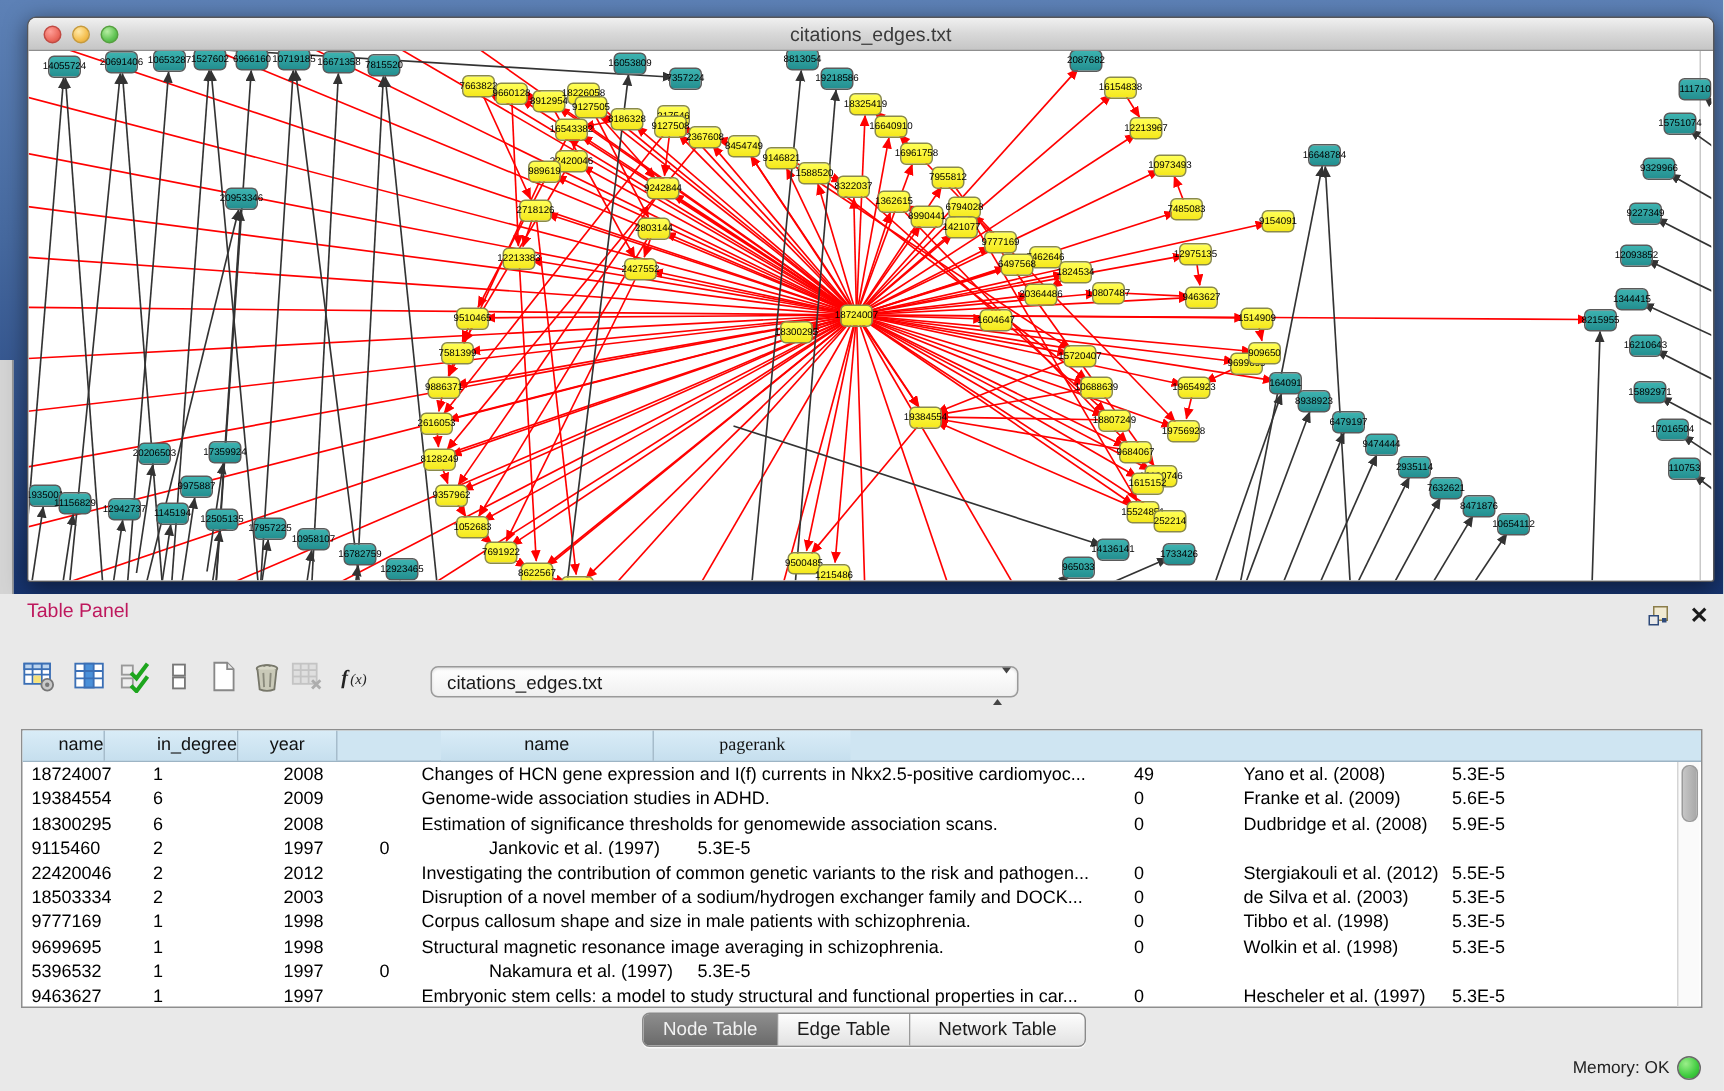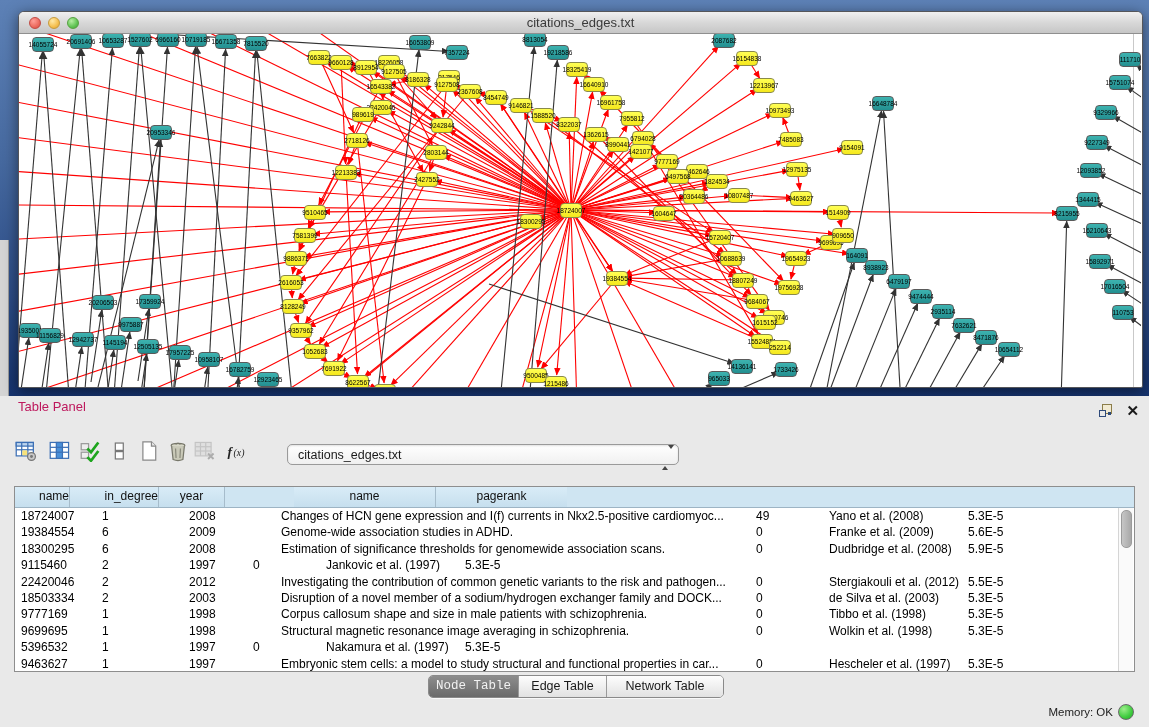--- a/index.html
+++ b/index.html
@@ -61,21 +61,21 @@
   .trow{display:flex;height:16.4px;cursor:default;}
   .td{box-sizing:border-box;font-size:12px;color:#000;line-height:16px;white-space:nowrap;overflow:hidden;}
   .vscroll{position:absolute;right:1px;top:21px;width:14px;height:163px;background:#fafafa;border-left:1px solid #d5d5d5;}
   .vthumb{position:absolute;left:2px;top:2px;width:9px;height:36px;border-radius:5px;background:linear-gradient(90deg,#c6c6c6,#a8a8a8);border:1px solid #9b9b9b;cursor:pointer;}
 
   .tab-strip{position:absolute;left:0;top:279px;width:100%;height:22px;}
   .seg-control{position:absolute;left:428px;top:0;display:flex;height:21px;border:1px solid #8a8a8a;border-radius:5px;overflow:hidden;box-shadow:0 1px 0 rgba(255,255,255,.7);}
   .seg{box-sizing:border-box;font-size:12.5px;text-align:center;line-height:20px;border-right:1px solid #9a9a9a;cursor:pointer;
     background:linear-gradient(180deg,#fdfdfd,#e2e2e2);color:#1a1a1a;}
   .seg:last-child{border-right:none;}
-  .seg.active{background:linear-gradient(180deg,#8d8d8d,#6a6a6a);color:#f2f2f2;font-family:Liberation Mono, monospace;}
+  .seg.active{background:linear-gradient(180deg,#8d8d8d,#6a6a6a);color:#f2f2f2;}
 
   .status-bar{position:absolute;left:0;top:303px;width:100%;height:28px;}
   .mem-label{position:absolute;right:36px;top:7px;font-size:11.5px;color:#222;}
   .mem-dot{position:absolute;right:15px;top:5px;width:14px;height:14px;border-radius:50%;
     background:radial-gradient(circle at 35% 30%,#9bee8a,#3ecb3e 60%,#27a32b);border:1px solid #6a6a6a;}
 </style>
 </head>
 <body>
 
 <div class="screen">
@@ -526,21 +526,21 @@
       </div>
     </div>
 
     <div class="data-table">
       <div class="thead" id="thead">
           <div class="th" style="width: 55px; text-align: right;">name</div>
           <div class="th" style="width: 89px; text-align: right;">in_degree</div>
           <div class="th" style="width: 66px;">year</div>
           <div class="th" style="width: 69px; margin-top: 20px;">△ out_de...</div>
           <div class="th" style="width: 142px;">name</div>
-          <div class="th" style="width: 131px;">pagerank</div>
+          <div class="th" style="width: 131px; font-family: Liberation Serif, serif;">pagerank</div>
         </div>
       <div id="tbody">
           <div class="trow">
             <div class="td" style="width: 79px; padding-left: 6px;">18724007</div>
             <div class="td" style="width: 89px; padding-left: 8px;">1</div>
             <div class="td" style="width: 66px; padding-left: 6px;">2008</div>
             <div class="td" style="width: 503px; padding-left: 32px;">Changes of HCN gene expression and I(f) currents in Nkx2.5-positive cardiomyoc...</div>
             <div class="td" style="width: 69px; padding-left: 4px;">49</div>
             <div class="td" style="width: 142px; padding-left: 8px;">Yano et al. (2008)</div>
             <div class="td" style="width: 131px; padding-left: 5px;">5.3E-5</div>

